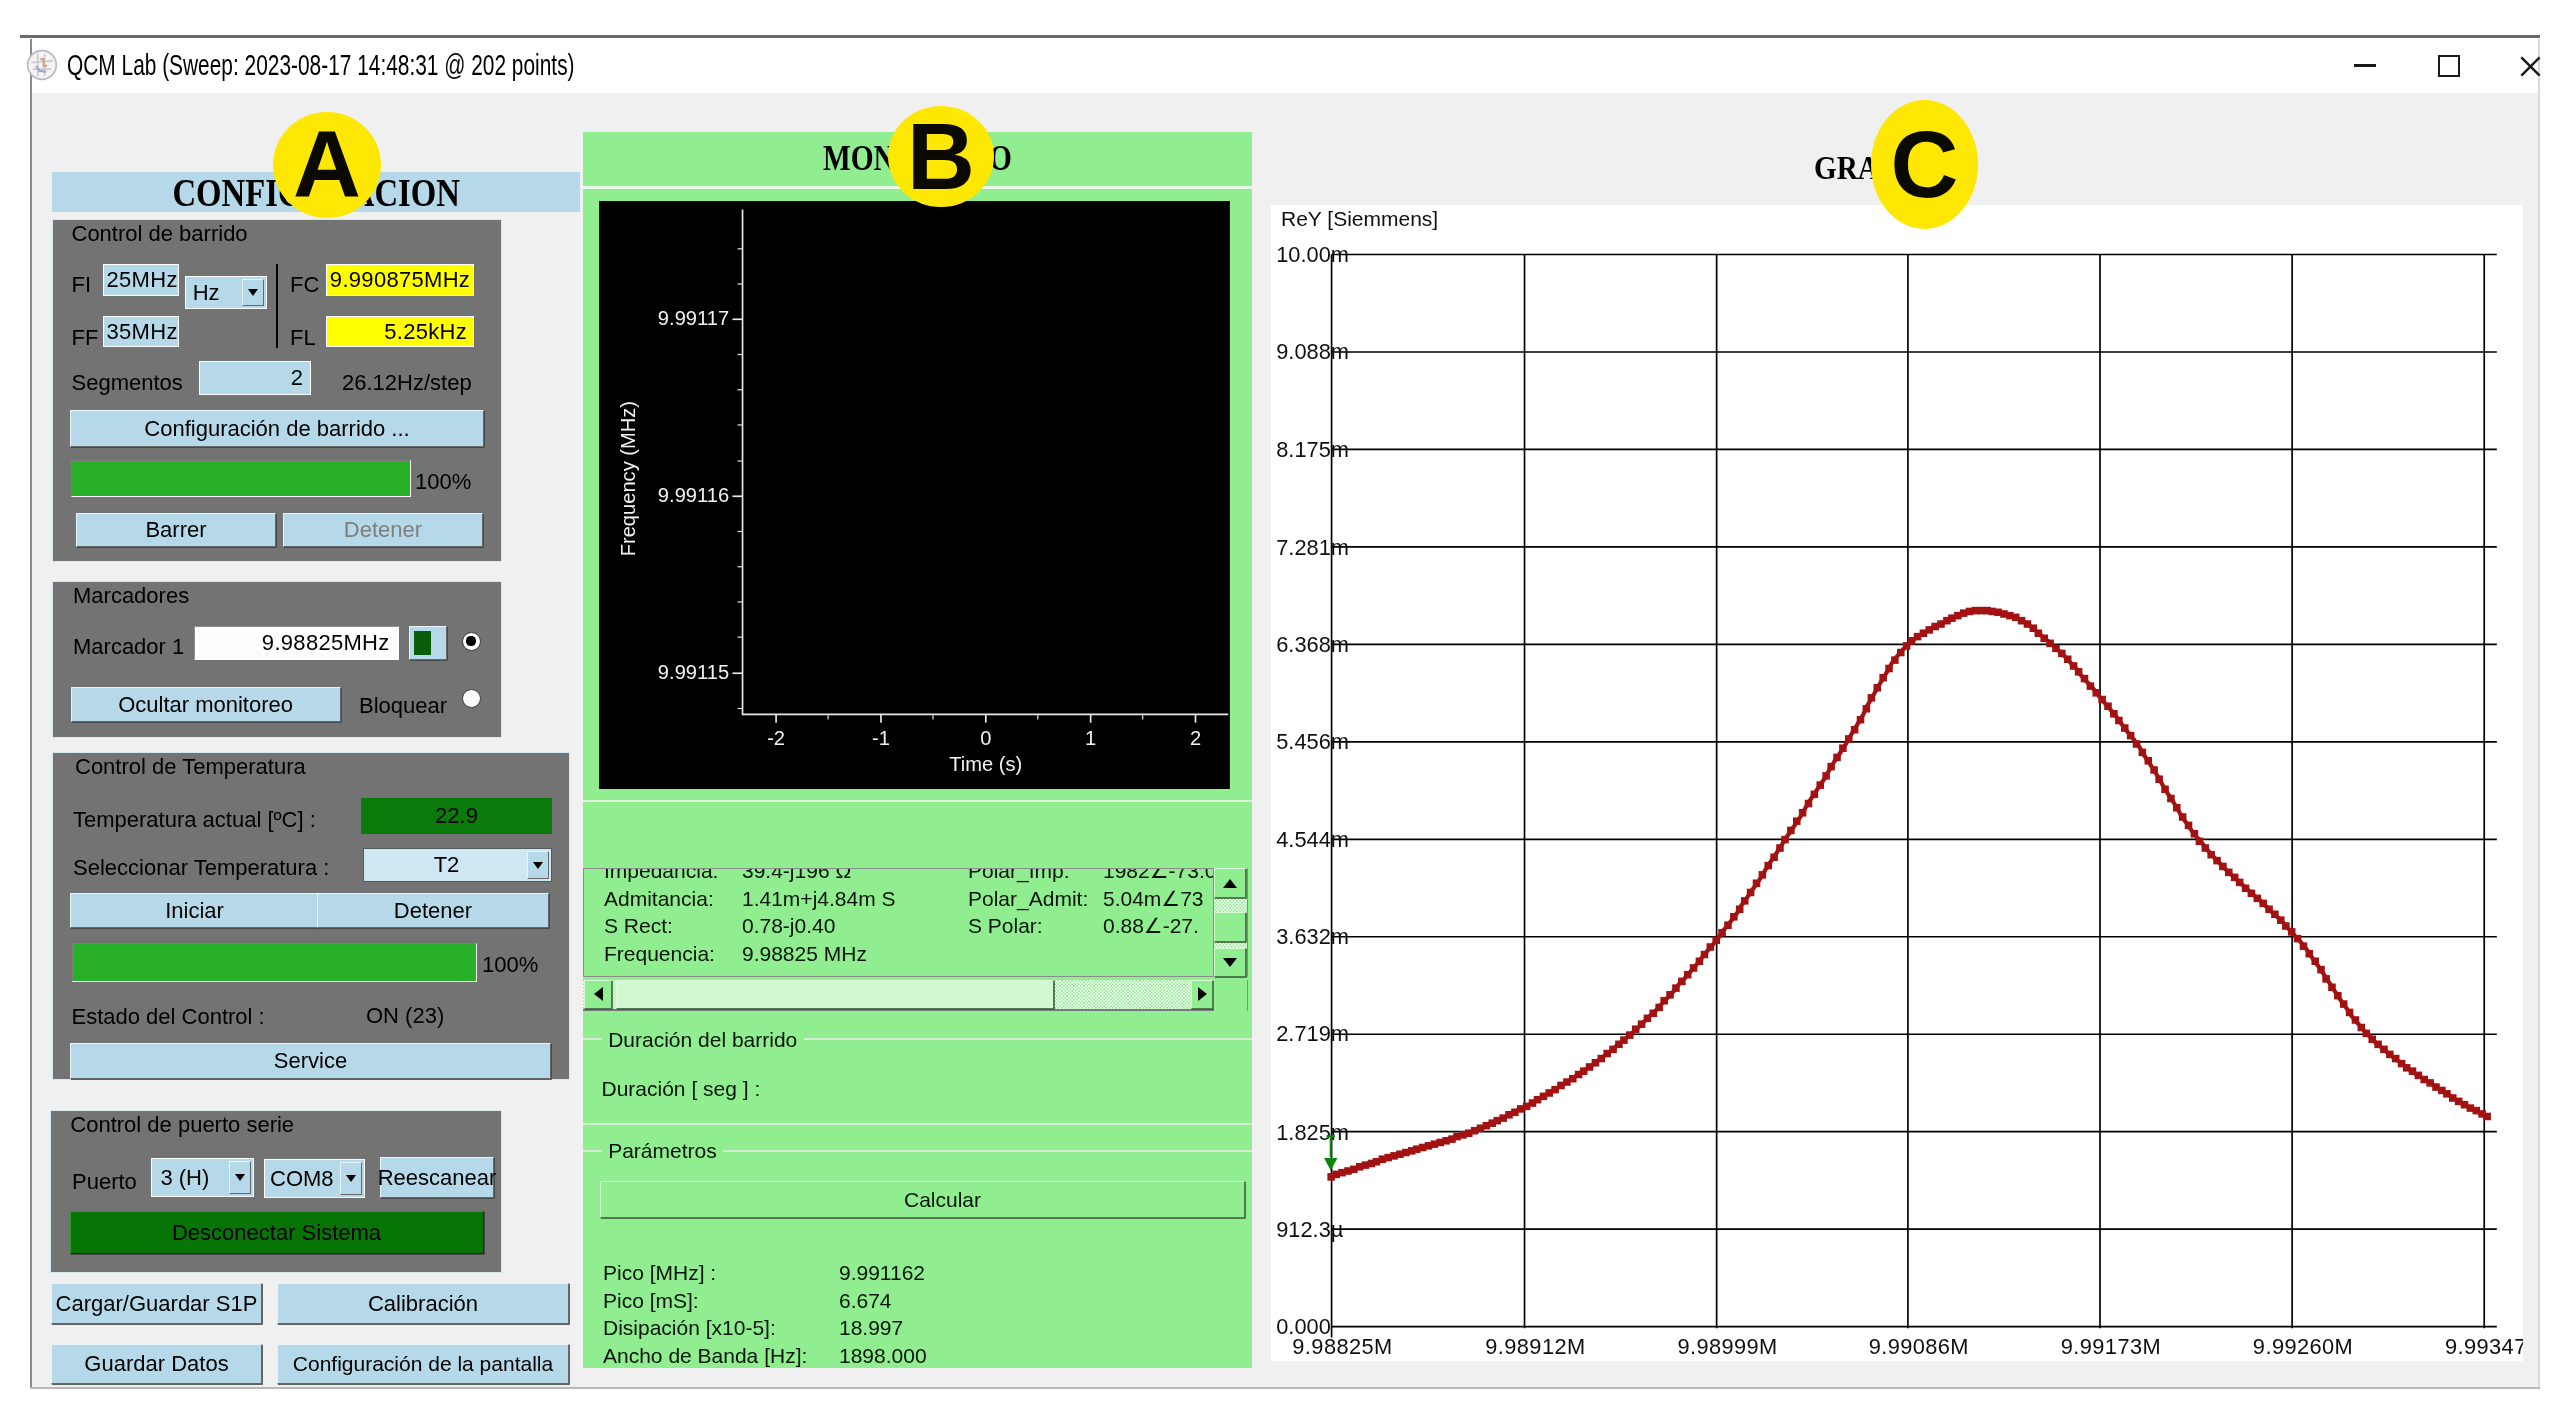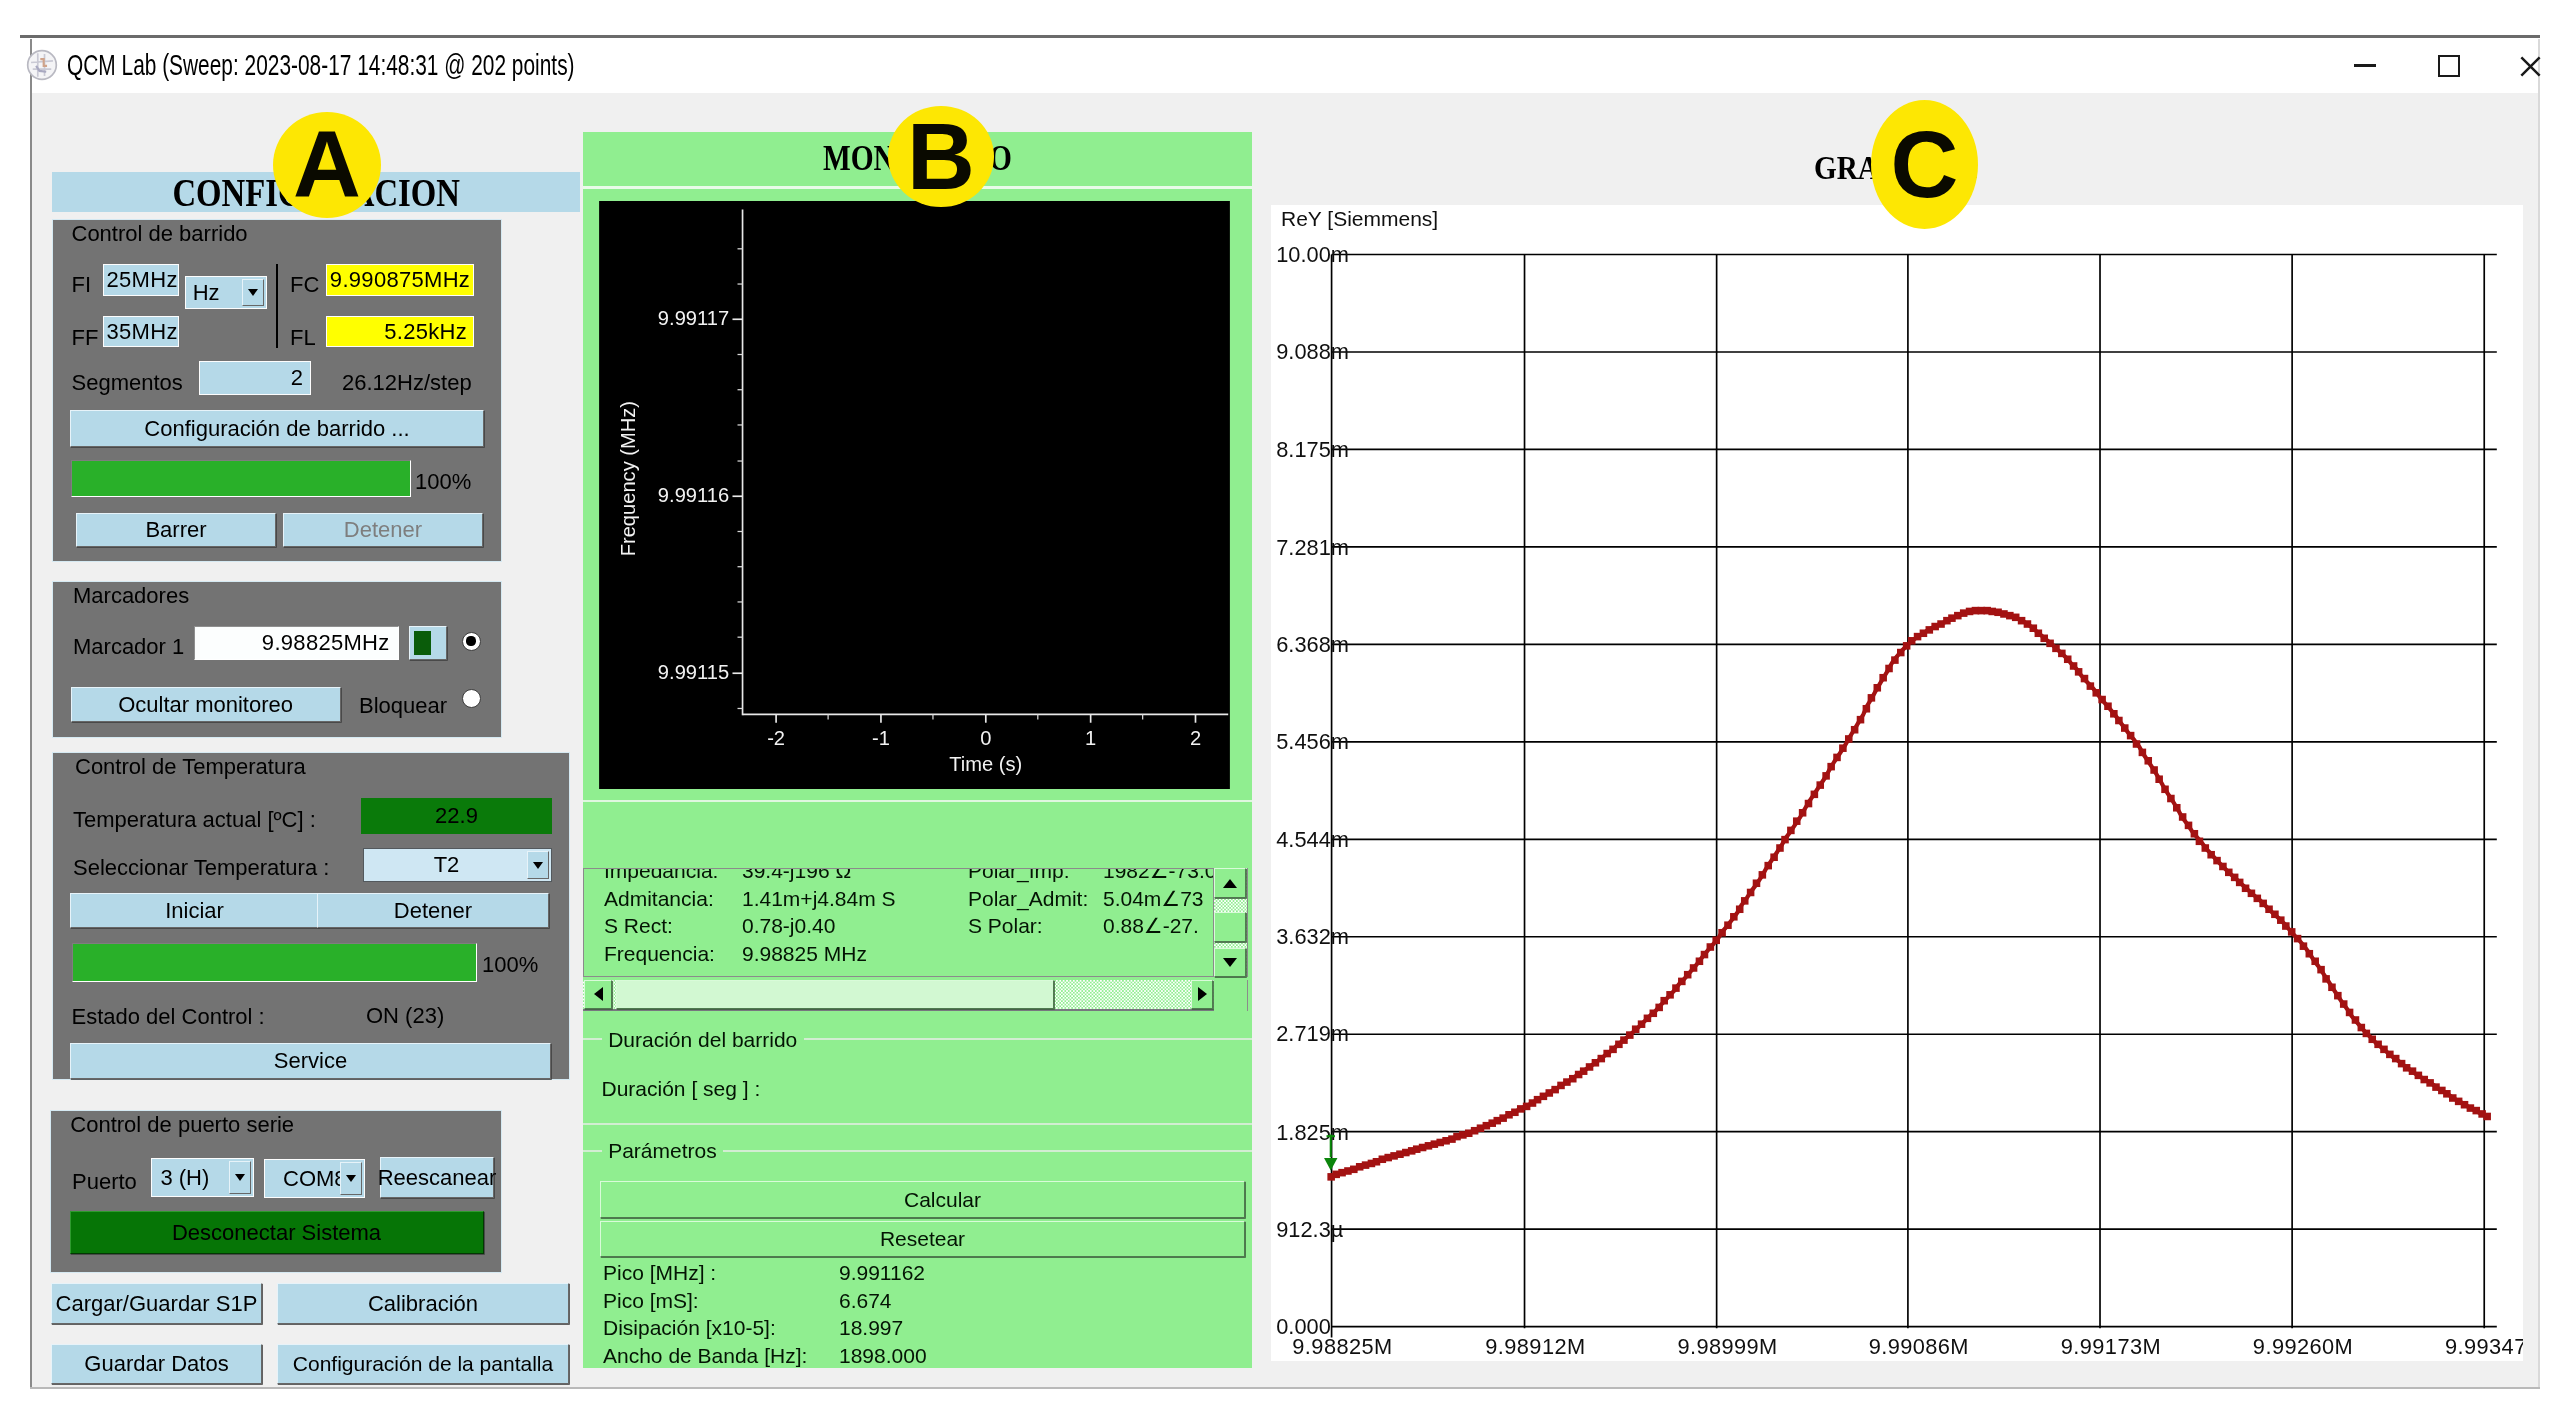--- a/index.html
+++ b/index.html
@@ -120,21 +120,21 @@
   </div>
 
   <div class="abs grp" style="left:50px; top:1110px; width:452px; height:163px;">
     <div class="grplabel" style="left:19.3px;">Control de puerto serie</div>
     <div class="lbl" style="left:21px; top:58px;">Puerto</div>
     <div class="combo" style="left:100px; top:47px; width:103px; height:39px; padding-left:8.4px;">3 (H)
       <div class="cbtn">
           <div class="arrow-dn"></div>
         </div>
     </div>
-    <div class="combo" style="left:213px; top:48px; width:101px; height:39px; padding-left:18px;">COM8
+    <div class="combo" style="left:213px; top:48px; width:101px; height:39px; padding-left:5px;">COM8
       <div class="cbtn">
           <div class="arrow-dn"></div>
         </div>
     </div>
     <div class="btn abs" style="left:329px; top:46px; width:114px; height:41px;">Reescanear</div>
     <div class="btn abs" style="left:18.5px; top:100px; width:414px; height:43px; background:#067506; border-top-color:#2f9a2f; border-left-color:#2f9a2f; border-bottom-color:#023802; border-right-color:#023802;">Desconectar Sistema</div>
   </div>
 
   <div class="abs btn" style="left:51px; top:1283px; width:211px; height:41px;">Cargar/Guardar S1P</div>
   <div class="abs btn" style="left:277px; top:1283px; width:292px; height:41px;">Calibración</div>
@@ -243,21 +243,20 @@
     <div class="abs" style="left:631px; top:848px; width:34px; height:31px; background:#90ee90; border-right:1.7px solid #8b8b8b;"></div>
 
     <div class="abs" style="left:0; top:906px; width:669px; height:1.7px; background:#d2edd2;"></div>
     <div class="gtxt" style="left:18.5px; top:896px; background:#90ee90; padding:0 6.7px;">Duración del barrido</div>
     <div class="gtxt" style="left:18.5px; top:945px;">Duración [ seg ] :</div>
     <div class="abs" style="left:0; top:991px; width:669px; height:1.7px; background:#d2edd2;"></div>
 
     <div class="abs" style="left:0; top:1018px; width:669px; height:1.7px; background:#d2edd2;"></div>
     <div class="gtxt" style="left:18.5px; top:1007px; background:#90ee90; padding:0 6.7px;">Parámetros</div>
     <div class="gbtn" style="left:17px; top:1049px; width:645px; height:37px;padding-left:40px;">Calcular</div>
-    <div class="gbtn" style="left:17px; top:1089px; width:645px; height:36px;">Resetear</div>
     <div class="gtxt" style="left:20px; top:1129px;">Pico [MHz] :</div>
       <div class="gtxt" style="left:256px; top:1129px;">9.991162</div>
     <div class="gtxt" style="left:20px; top:1157px;">Pico [mS]:</div>
       <div class="gtxt" style="left:256px; top:1157px;">6.674</div>
     <div class="gtxt" style="left:20px; top:1184px;">Disipación [x10-5]:</div>
       <div class="gtxt" style="left:256px; top:1184px;">18.997</div>
     <div class="gtxt" style="left:20px; top:1212px;">Ancho de Banda [Hz]:</div>
       <div class="gtxt" style="left:256px; top:1212px;">1898.000</div>
   </div>
 

